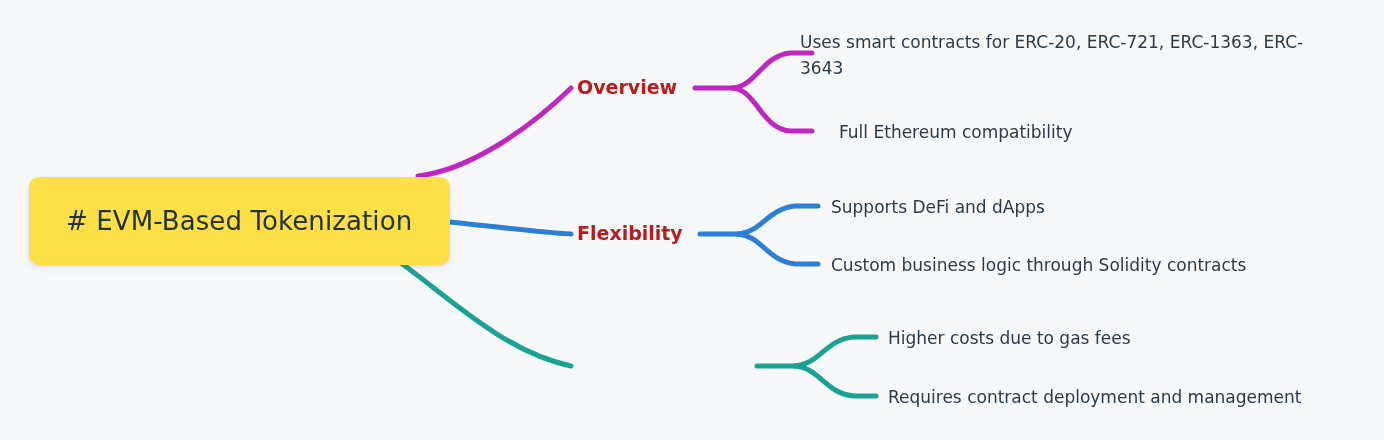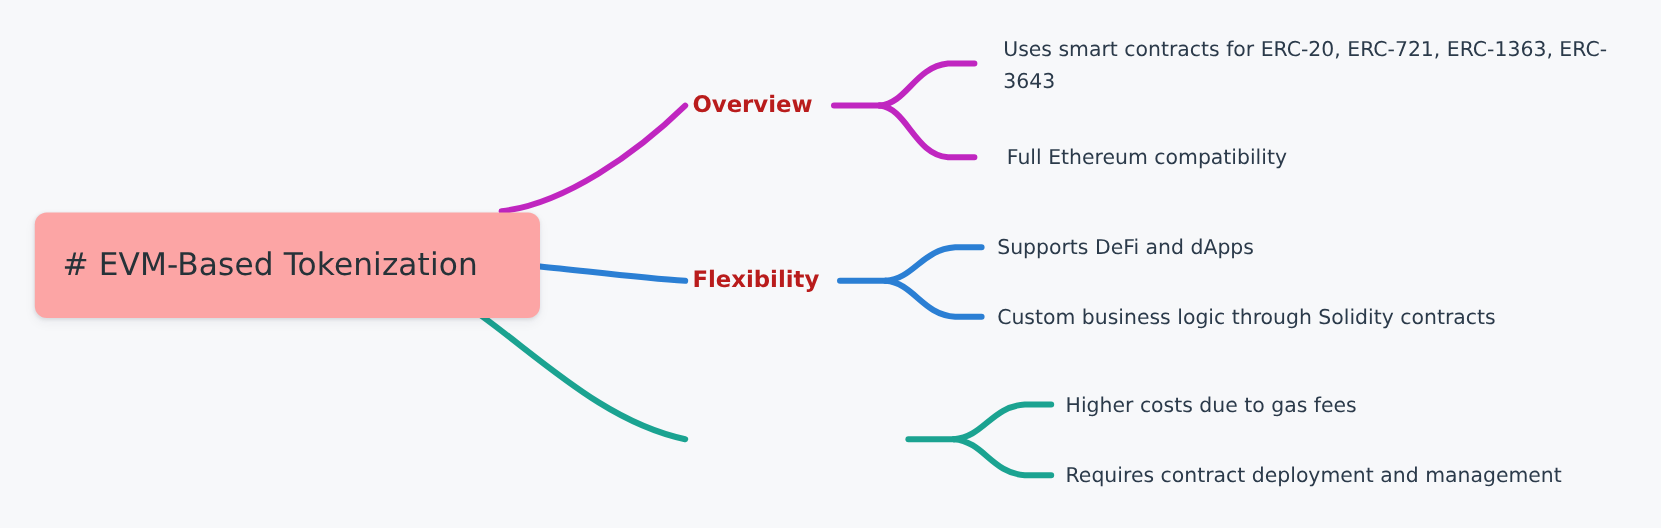--- a/index.html
+++ b/index.html
@@ -31,28 +31,28 @@
   .node-abs {
     position: absolute;
   }
 
   
   #root-node {
     left: 29px;
     top: 177px;
     width: 421px;
     height: 88px;
-    background: #fca5a5;
+    background: #fde047;
     border-radius: 10px;
     box-shadow: 0 1px 3px rgba(30, 41, 59, 0.10),
                 0 4px 10px rgba(30, 41, 59, 0.05);
     display: flex;
     align-items: center;
     box-sizing: border-box;
-    padding-left: 23px;
+    padding-left: 37px;
   }
   #root-label {
     font-size: 26px;
     font-weight: 400;
     color: #263238;
     letter-spacing: 0.1px;
     white-space: nowrap;
   }
 
   
@@ -69,21 +69,21 @@
 
   
   .leaf-label {
     font-size: 17px;
     font-weight: 400;
     color: #2b3a4a;
     line-height: 26px;
   }
   .leaf-label.nowrap { white-space: nowrap; }
 
-  #leaf-erc      { left: 836px; top: 29px; width: 530px; }
+  #leaf-erc      { left: 800px; top: 29px; width: 530px; }
   #leaf-eth      { left: 824px; top: 119px; margin-left: 15px; }
   #leaf-defi     { left: 831px; top: 194px; }
   #leaf-solidity { left: 831px; top: 252px; }
   #leaf-gas      { left: 888px; top: 325px; }
   #leaf-deploy   { left: 888px; top: 384px; }
 </style>
 </head>
 <body>
 
 <div id="mindmap-root">

